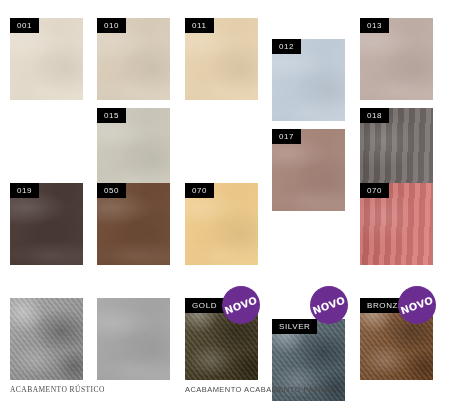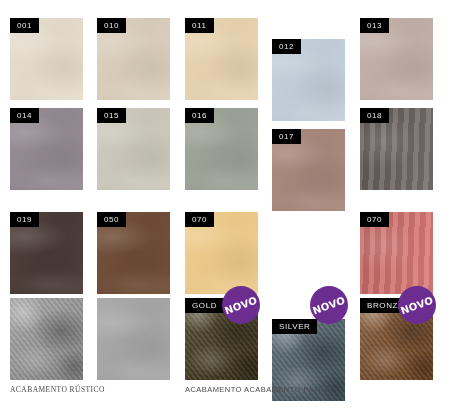--- a/index.html
+++ b/index.html
@@ -24,21 +24,21 @@
 
   
   .row {
     position: absolute;
     left: 0;
     width: 452px;
     height: 82px;
   }
   .row-1 { top: 18px; }
   .row-2 { top: 108px; }
-  .row-3 { top: 212px; }
+  .row-3 { top: 183px; }
   .row-4 { top: 298px; text-align: right; }
 
   .swatch {
     position: absolute;
     top: 0;
     width: 73px;
     height: 82px;
     overflow: hidden;
   }
   .col-1 { left: 10px; }
@@ -165,34 +165,24 @@
       <div class="chip">012</div>
     </div>
     <div class="swatch col-5">
       <div class="swatch-fill" style="background: rgb(194, 176, 168);"></div>
       <div class="texture"></div>
       <div class="chip">013</div>
     </div>
   </div>
 
   <div class="row row-2">
-    <div class="swatch col-1">
-      <div class="swatch-fill" style="background: rgb(147, 138, 145);"></div>
-      <div class="texture"></div>
-      <div class="chip">014</div>
-    </div>
     <div class="swatch col-2">
       <div class="swatch-fill" style="background: rgb(205, 201, 188);"></div>
       <div class="texture"></div>
       <div class="chip">015</div>
-    </div>
-    <div class="swatch col-3">
-      <div class="swatch-fill" style="background: rgb(158, 163, 151);"></div>
-      <div class="texture"></div>
-      <div class="chip">016</div>
     </div>
     <div class="swatch col-4">
       <div class="swatch-fill" style="background: rgb(169, 135, 124);"></div>
       <div class="texture"></div>
       <div class="chip">017</div>
     </div>
     <div class="swatch col-5">
       <div class="swatch-fill" style="background: rgb(107, 99, 97);"></div>
       <div class="texture streak"></div>
       <div class="chip">018</div>

